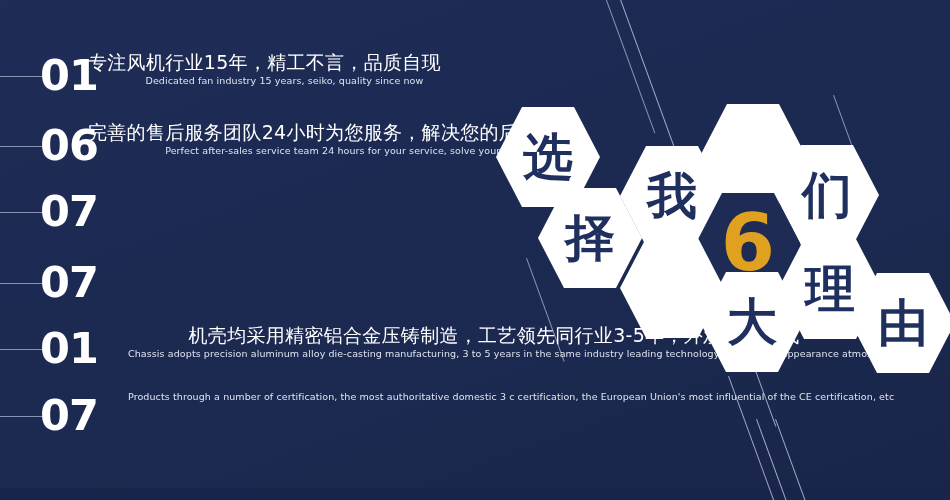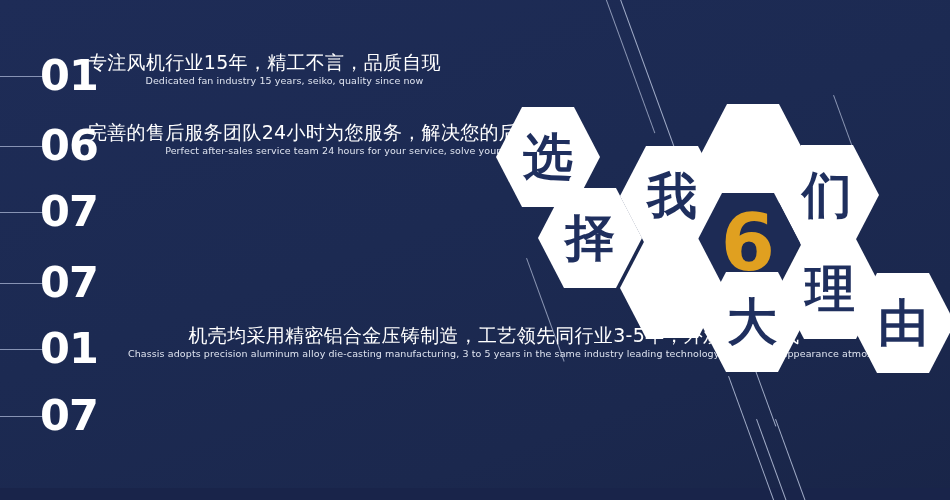--- a/index.html
+++ b/index.html
@@ -147,20 +147,21 @@
       <div class="txtwrap">
         <div class="cn">机壳均采用精密铝合金压铸制造，工艺领先同行业3-5年，外观高档大气</div>
         <div class="en">Chassis adopts precision aluminum alloy die-casting manufacturing, 3 to 5 years in the same industry leading technology, high-grade appearance atmosphere</div>
       </div>
     </div>
 
     <div class="row" style="top:416px;">
       <div class="connector"></div>
       <div class="num">07</div>
       <div class="txtwrap">
+        <div class="en">Products through a number of certification, the most authoritative domestic 3 c certification, the European Union's most influential of the CE certification, etc</div>
       </div>
     </div>
 
   </div>
 
   <div class="hexwrap">
 
     <div class="hex white" style="left:496px;top:107px;width:104px;height:100px;">
       <span class="glyph" style="font-size:50px;">选</span>
     </div>

